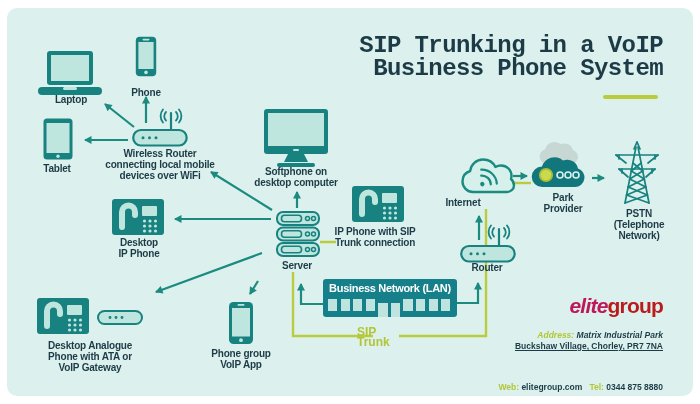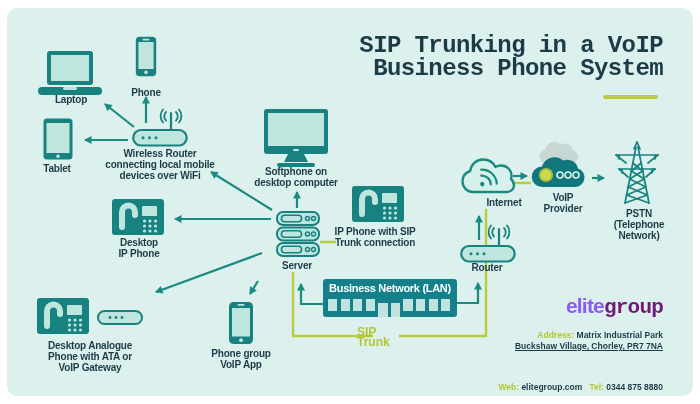--- a/index.html
+++ b/index.html
@@ -21,25 +21,25 @@
        background:#16808a;border-radius:3px;}
   .lan-title{color:#ffffff;font-weight:700;font-size:11px;letter-spacing:-0.3px;
        text-align:center;margin-top:3px;}
   .lan-ports{position:absolute;left:5px;top:20px;display:flex;gap:3.4px;}
   .lan-ports div{width:9.2px;height:12px;background:#bfe4df;}
   .lan-ports div:nth-child(5),.lan-ports div:nth-child(6){transform:translateY(4px);height:14px;}
   .siptrunk{position:absolute;z-index:3;left:357px;top:328px;width:60px;text-align:left;
        font-weight:700;font-size:12px;line-height:9.5px;color:#b2c537;white-space:pre-line;}
   .logo{position:absolute;z-index:3;right:37px;top:294px;font-weight:700;font-size:21px;
        letter-spacing:-0.8px;}
-  .logo .elite{color:#8b5cf6;} .logo .group{color:#701a75;font-family:Liberation Mono, monospace;}
+  .logo .elite{color:#be185d;font-style:italic;} .logo .group{color:#b91c1c;}
   .foot{position:absolute;z-index:3;right:37px;text-align:right;font-weight:700;
        font-size:8.5px;color:#1d3b47;}
   .foot .g{color:#b2c537;}
-  .f1{top:330px;} .f2{top:341px;text-decoration:underline;} .f3{top:357px;margin-top:25px;}
+  .f1{top:330px;font-style:italic;} .f2{top:341px;text-decoration:underline;} .f3{top:357px;margin-top:25px;}
 </style>
 </head>
 <body>
 
 <div class="panel"></div>
 
 <svg id="wires" width="700" height="404">
   <defs>
     <marker id="ah" markerUnits="userSpaceOnUse" markerWidth="9" markerHeight="9" refX="7" refY="4.5" orient="auto">
       <path d="M0.5,0.5 L8,4.5 L0.5,8.5 Z" fill="#1b8b80"></path>
@@ -289,23 +289,23 @@
 <div class="lbl" style="left:99px;top:237px;width:80px">Desktop
 IP Phone</div>
 <div class="lbl" style="left:257px;top:260px;width:80px">Server</div>
 <div class="lbl" style="left:315px;top:226px;width:120px">IP Phone with SIP
 Trunk connection</div>
 <div class="lbl" style="left:30px;top:340px;width:120px">Desktop Analogue
 Phone with ATA or
 VoIP Gateway</div>
 <div class="lbl" style="left:201px;top:348px;width:80px">Phone group
 VoIP App</div>
-<div class="lbl" style="left:464px;top:197px;width:80px">Internet</div>
+<div class="lbl" style="left:423px;top:197px;width:80px">Internet</div>
 <div class="lbl" style="left:447px;top:262px;width:80px">Router</div>
-<div class="lbl" style="left:523px;top:192px;width:80px">VoIP
+<div class="lbl" style="left:523px;top:192px;width:80px">Park
 Provider</div>
 <div class="lbl" style="left:599px;top:208px;width:80px">PSTN
 (Telephone
 Network)</div>
 <div class="siptrunk">SIP
 Trunk</div>
 
 <div class="logo"><span class="elite">elite</span><span class="group">group</span></div>
 
 <div class="foot f1">

